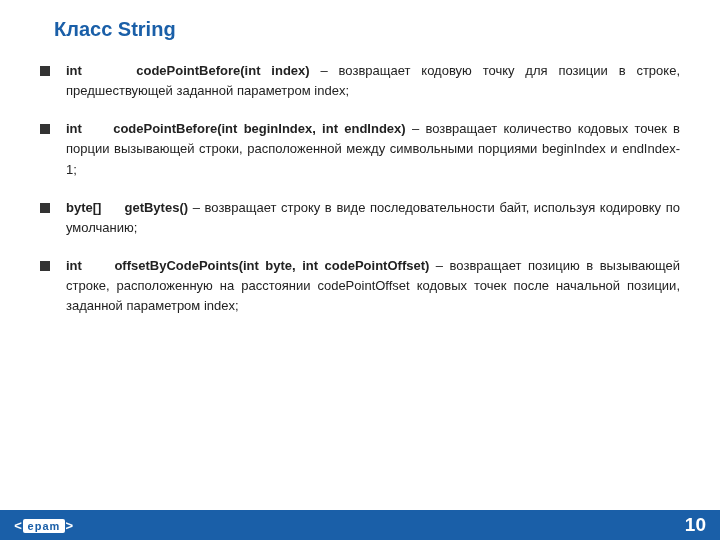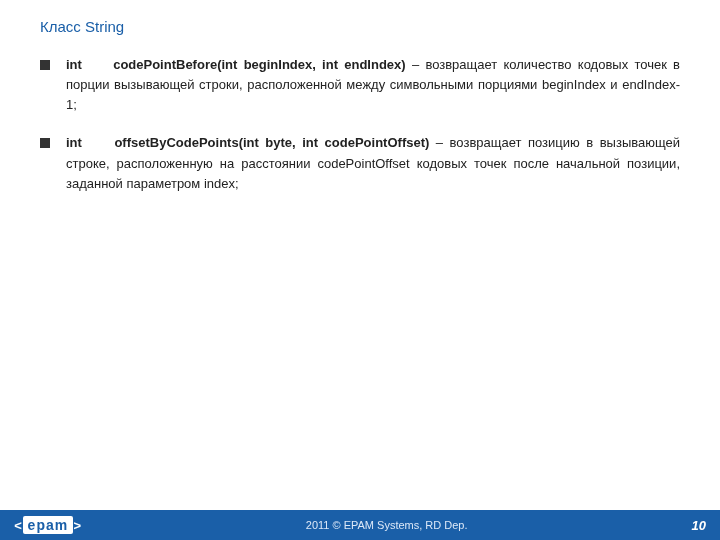--- a/index.html
+++ b/index.html
@@ -10,23 +10,24 @@
       background: #ffffff;
       font-family: Arial, sans-serif;
       font-size: 13px;
       color: #222;
       overflow: hidden;
       position: relative;
     }
 
     .page-title {
       color: #1a5fa8;
-      font-weight: normal;
-      font-size: 15px;
+      font-weight: bold;
+      font-size: 20px;
       padding: 18px 40px 10px 40px;
+      margin-left: 14px;
     }
 
     .content {
       padding: 10px 40px 10px 40px;
     }
 
     .item {
       display: flex;
       align-items: flex-start;
       margin-bottom: 18px;
@@ -78,71 +79,93 @@
       letter-spacing: 1px;
     }
 
     .footer-logo span {
       background: #fff;
       color: #1a5fa8;
       padding: 1px 5px;
       border-radius: 2px;
       font-style: normal;
       font-weight: bold;
-      font-size: 14px;
+      font-size: 11px;
     }
 
     .footer-copyright {
       color: #dce8f8;
       font-size: 11px;
     }
 
     .footer-page {
       color: #fff;
       font-weight: bold;
-      font-size: 13px;
-      font-style: italic;
+      font-size: 19px;
     }
   </style>
 </head>
 <body>
 
 <div class="page-title">Класс String</div>
 
 <div class="content">
 
+  <div class="item">
+    <div class="bullet">
+      <span class="bullet-icon"></span>
+    </div>
+    <div class="item-text">
+      <span class="method-bold">int</span>
+      &nbsp;&nbsp;&nbsp;
+      <span class="method-bold">codePointBefore(int index)</span>
+      <span> – </span>
+      <span> возвращает кодовую точку для позиции в строке, предшествующей заданной параметром index;</span>
+    </div>
+  </div>
 
   <div class="item">
     <div class="bullet">
       <span class="bullet-icon"></span>
     </div>
     <div class="item-text">
       <span class="method-bold">int</span>
       &nbsp;&nbsp;&nbsp;
       <span class="method-bold">codePointBefore(int beginIndex, int endIndex)</span>
       <span> – </span>
       <span> возвращает количество кодовых точек в порции вызывающей строки, расположенной между символьными порциями beginIndex и endIndex-1;</span>
     </div>
   </div>
 
+  <div class="item">
+    <div class="bullet">
+      <span class="bullet-icon"></span>
+    </div>
+    <div class="item-text">
+      <span class="method-bold">byte[]</span>
+      &nbsp;&nbsp;&nbsp;
+      <span class="method-bold">getBytes()</span>
+      <span> – </span>
+      <span> возвращает строку в виде последовательности байт, используя кодировку по умолчанию;</span>
+    </div>
+  </div>
 
   <div class="item">
     <div class="bullet">
       <span class="bullet-icon"></span>
     </div>
     <div class="item-text">
       <span class="method-bold">int</span>
       &nbsp;&nbsp;&nbsp;
       <span class="method-bold">offsetByCodePoints(int byte, int codePointOffset)</span>
       <span> – </span>
       <span> возвращает позицию в вызывающей строке, расположенную на расстоянии codePointOffset кодовых точек после начальной позиции, заданной параметром index;</span>
     </div>
   </div>
 
 </div>
 
 <div class="footer">
   <div class="footer-logo">
     &lt;<span>epam</span>&gt;
   </div>
-  <div class="footer-copyright">2011 © EPAM Systems, RD Dep.</div>
   <div class="footer-page">10</div>
 </div>
 
 </body></html>

